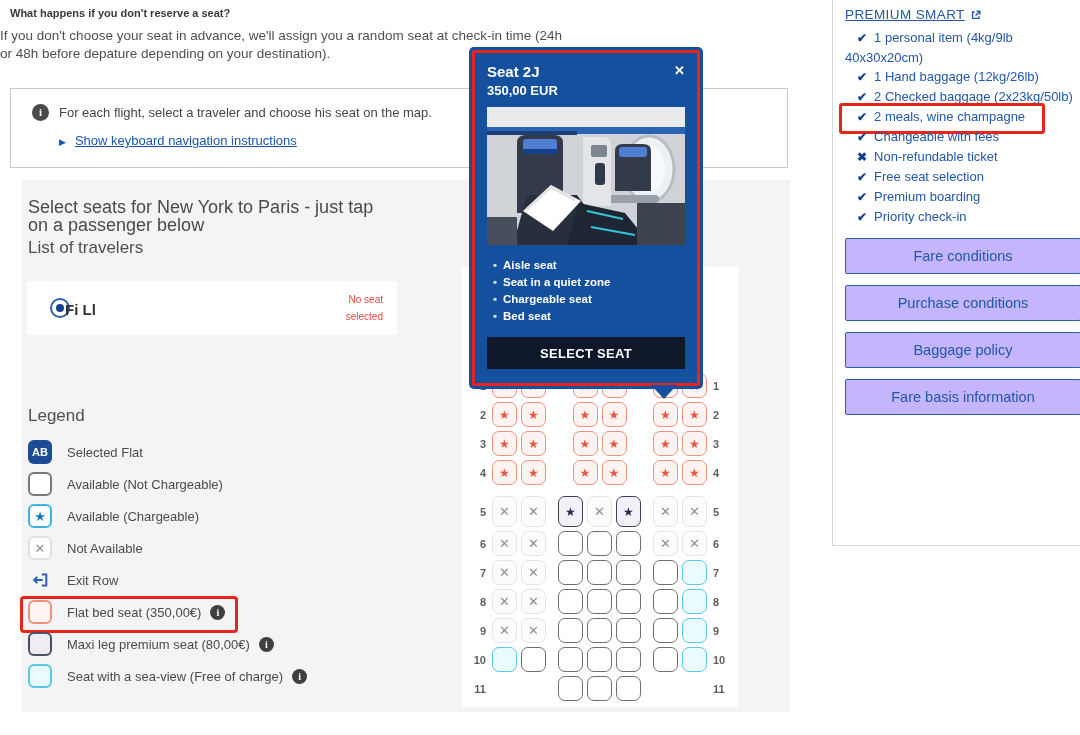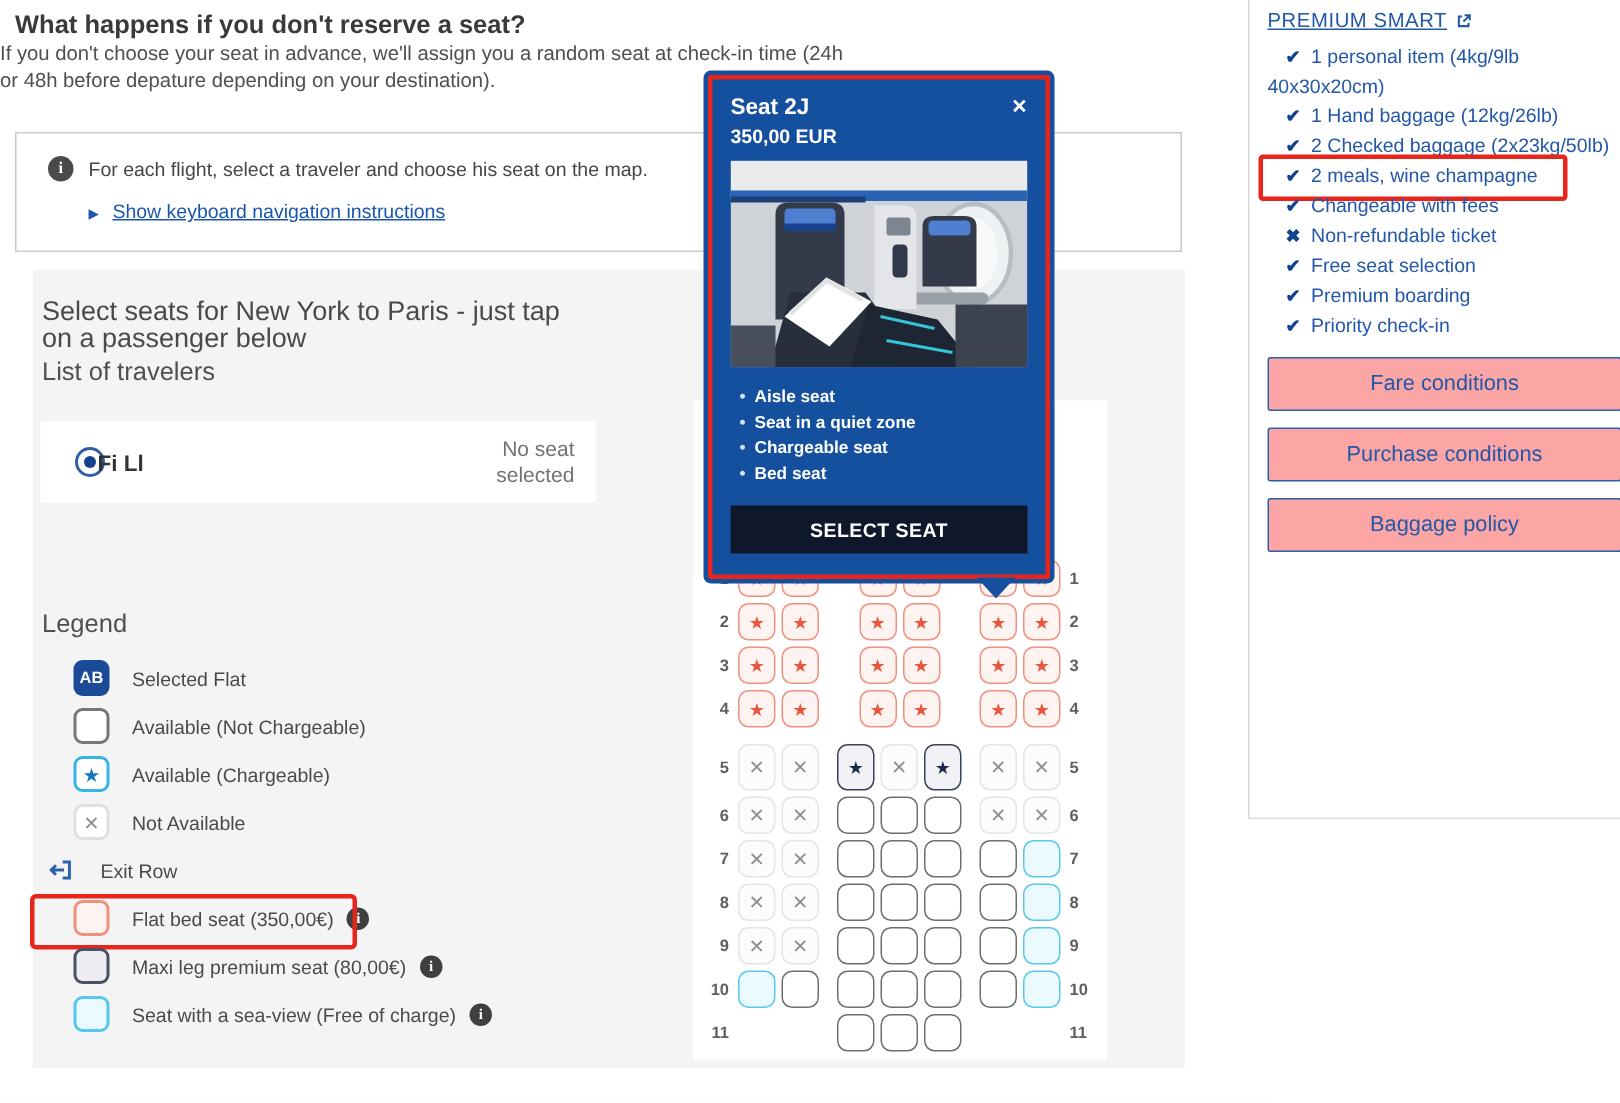--- a/index.html
+++ b/index.html
@@ -1,20 +1,20 @@
 <!DOCTYPE html>
 <html><head>
 <meta charset="utf-8">
 <style>
   * { margin:0; padding:0; box-sizing:border-box; }
   html,body { width:1080px; height:735px; overflow:hidden; background:#fff;
     font-family:"Liberation Sans", sans-serif; position:relative; }
 
   
-  .page-title { position:absolute; left:10px; top:7px; font-size:17px; font-weight:bold; color:#3a3a3a; }
+  .page-title { position:absolute; left:10px; top:7px; font-size:11px; font-weight:bold; color:#3a3a3a; }
   .page-body  { position:absolute; left:0; top:27px; width:568px; font-size:13.5px; color:#4f4f4f; line-height:18px; }
 
   
   .info-box { position:absolute; left:10px; top:88px; width:778px; height:80px; background:#fff; border:1px solid #c9c9c9; }
   .info-ico { position:absolute; left:21px; top:15px; width:17px; height:17px; border-radius:50%;
     background:#4a4a4a; color:#fff; font-size:11px; font-weight:bold; text-align:center; line-height:17px; font-family:"Liberation Serif",serif;}
   .info-text { position:absolute; left:48px; top:16px; font-size:13px; color:#454545; }
   .kbd-link { position:absolute; left:48px; top:44px; font-size:13px; color:#1a56ad; }
   .kbd-link .tri { font-size:9px; margin-right:9px; text-decoration:none; display:inline-block; }
   .kbd-link .lnk { text-decoration:underline; cursor:pointer; }
@@ -23,27 +23,27 @@
   .main-panel { position:absolute; left:22px; top:180px; width:768px; height:532px; background:#f4f4f4; }
   .intro { position:absolute; left:6px; top:18px; width:350px; font-size:18px; color:#4a4a4a; line-height:18px; }
   .sec-title { position:absolute; left:6px; font-size:17px; color:#4f4f4f; }
   .t-travelers { top:58px; }
   .t-legend { top:226px; }
 
   .traveler-card { position:absolute; left:5px; top:101px; width:370px; height:54px; background:#fff; }
   .radio { position:absolute; left:23px; top:17px; width:20px; height:20px; border:2px solid #2e5fa7; border-radius:50%; cursor:pointer; }
   .radio .dot { position:absolute; left:4px; top:4px; width:8px; height:8px; border-radius:50%; background:#16418c; }
   .traveler-name { position:absolute; left:38px; top:20px; font-size:15px; font-weight:bold; color:#333; }
-  .seat-status { position:absolute; right:14px; top:10px; width:64px; font-size:14px; color:#737373; text-align:right; line-height:17px; }
+  .seat-status { position:absolute; right:14px; top:10px; width:64px; font-size:10px; color:#ef4444; text-align:right; line-height:17px; }
 
   
   .legend-items { position:absolute; left:6px; top:256px; }
   .legend-item { height:32px; display:flex; align-items:center; position:relative; }
   .legend-item .lbl { margin-left:15px; font-size:13px; color:#4a4a4a; }
-  .lic { width:24px; height:24px; border-radius:6px; flex:0 0 24px; display:flex; align-items:center; justify-content:center;margin-left:21px; }
+  .lic { width:24px; height:24px; border-radius:6px; flex:0 0 24px; display:flex; align-items:center; justify-content:center; }
   .lic.ab { background:#1b4b97; color:#fff; font-size:11px; font-weight:bold; }
   .sq { background:#fff; border:2px solid #777; }
   .ch-sq { border-color:#39b4e6; }
   .ch-sq .st { color:#1778c2; font-size:13px; }
   .na-sq { border-color:#e0e0e0; color:#8f8f8f; font-size:13px; }
   .fb-sq { border-color:#f0907e; background:#fdf3f1; }
   .mx-sq { border-color:#4a5065; background:#ededf2; }
   .sv-sq { border-color:#55c8ec; background:#eafaff; }
   .exit-ic { width:24px; flex:0 0 24px; display:flex; justify-content:center; }
   .info-dot { margin-left:9px; width:15px; height:15px; border-radius:50%; background:#3f3f3f; color:#fff;
@@ -94,21 +94,21 @@
   .feat-list { margin-top:5px; }
   .feat { font-size:13px; color:#2357a7; line-height:19px; text-indent:12px; position:relative; }
   .feat .mk { font-weight:bold; color:#12418f; margin-right:7px; font-size:12px; }
   .feat.annotated::after { content:''; position:absolute; left:-6px; top:-4px; width:200px; height:25px;
     border:3px solid #e7251d; border-radius:3px; pointer-events:none; }
   .total-box { margin-top:10px; margin-left:-6px; width:240px; border:3px solid #e7251d; border-radius:3px; padding:10px 9px 12px 12px; }
   .total-row { display:flex; justify-content:space-between; align-items:baseline; }
   .total-label, .total-amt { font-size:17px; font-weight:bold; color:#16418c; }
   .total-note { margin-top:6px; font-size:11.5px; color:#767676; line-height:16px; }
   .side-btns { margin-top:3px; }
-  .side-btn { margin-top:11px; height:36px; border:1px solid #2a5fa8; background:#fca5a5; border-radius:2px;
+  .side-btn { margin-top:11px; height:36px; border:1px solid #2a5fa8; background:#c4b5fd; border-radius:2px;
     display:flex; align-items:center; justify-content:center; font-size:14.5px; color:#2357a7; cursor:pointer; }
 </style>
 </head>
 <body>
 
 <div class="page-title">What happens if you don't reserve a seat?</div>
 <div class="page-body">If you don't choose your seat in advance, we'll assign you a random seat at check-in time (24h or 48h before depature depending on your destination).</div>
 
 <div class="info-box">
   <div class="info-ico">i</div>
@@ -582,14 +582,15 @@
       <div class="feat"><span class="mk">✔</span>Changeable with fees</div>
       <div class="feat"><span class="mk">✖</span>Non-refundable ticket</div>
       <div class="feat"><span class="mk">✔</span>Free seat selection</div>
       <div class="feat"><span class="mk">✔</span>Premium boarding</div>
       <div class="feat"><span class="mk">✔</span>Priority check-in</div>
     </div>
   <div class="side-btns">
       <div class="side-btn">Fare conditions</div>
       <div class="side-btn">Purchase conditions</div>
       <div class="side-btn">Baggage policy</div>
+      <div class="side-btn">Fare basis information</div>
     </div>
 </div>
 
 </body></html>

